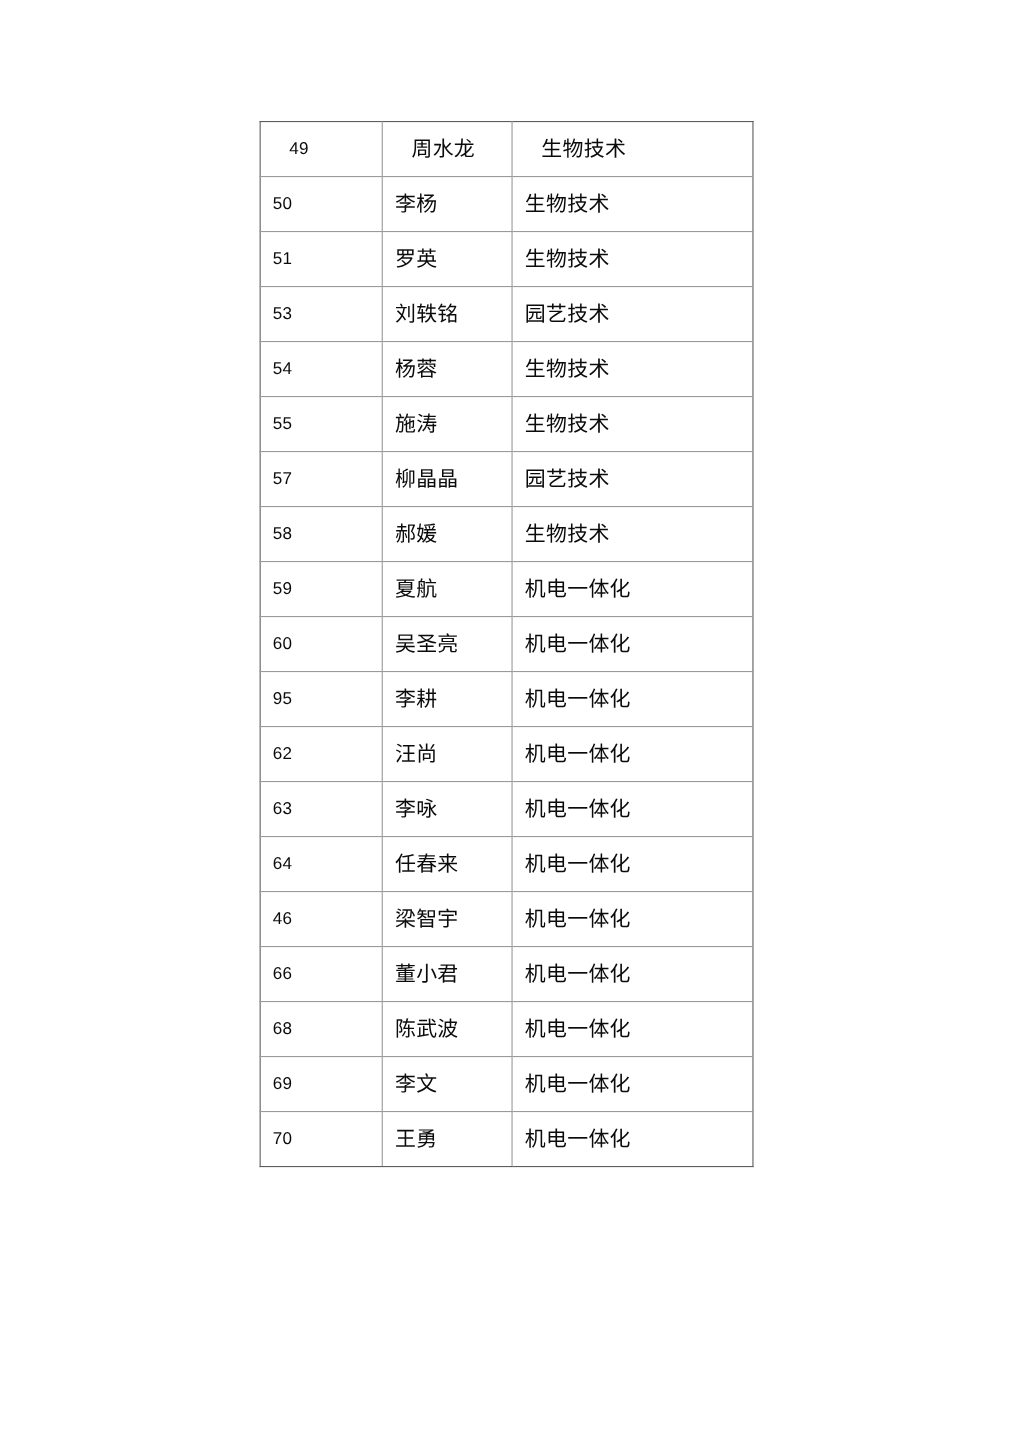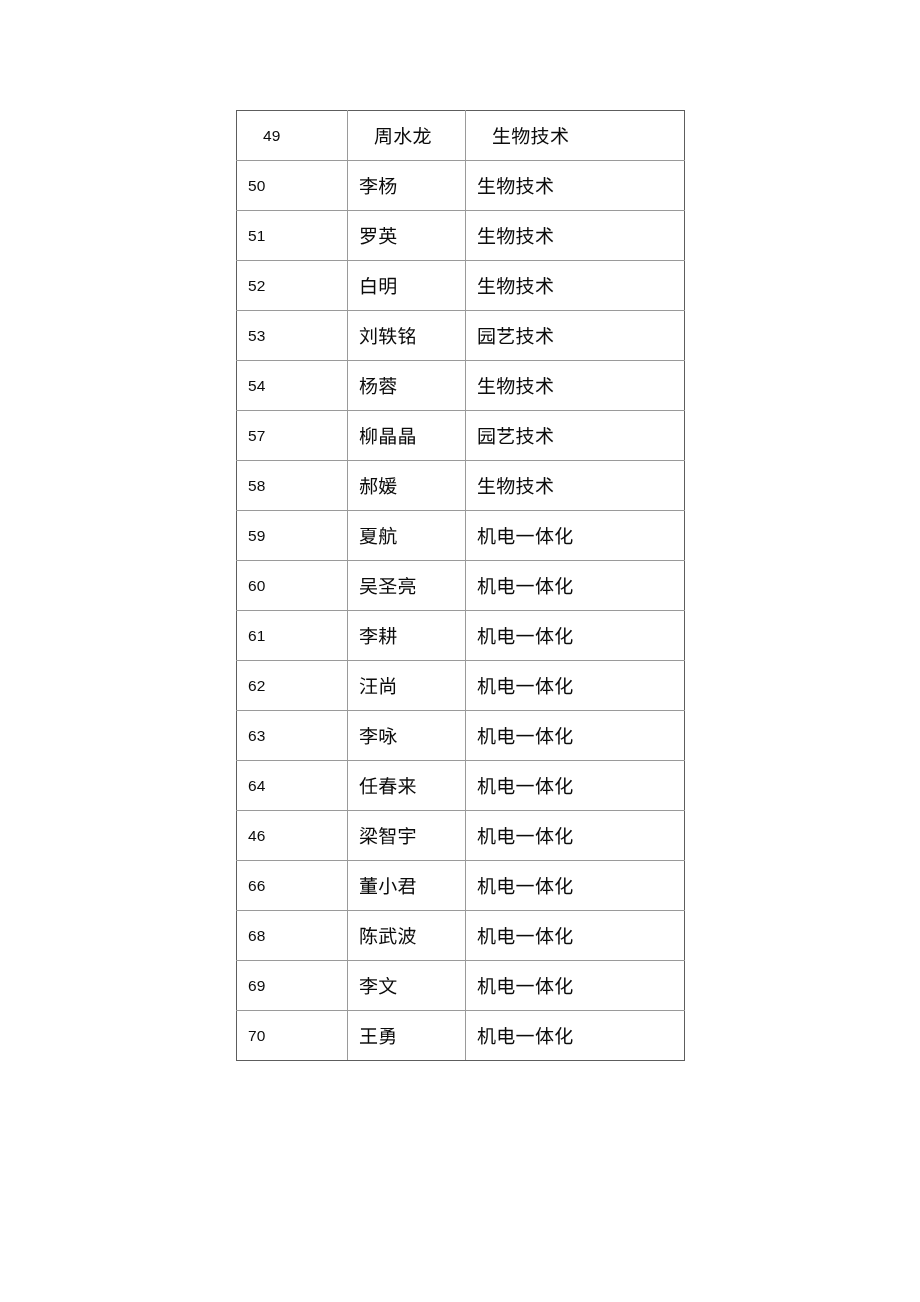--- a/index.html
+++ b/index.html
@@ -102,32 +102,32 @@
             <td class="cell-index">50</td>
             <td class="cell-name">李杨</td>
             <td class="cell-major">生物技术</td>
           </tr>
           <tr>
             <td class="cell-index">51</td>
             <td class="cell-name">罗英</td>
             <td class="cell-major">生物技术</td>
           </tr>
           <tr>
-            <td class="cell-index">52</td>
-            <td class="cell-name">白明</td>
-            <td class="cell-major">生物技术</td>
-          </tr>
-          <tr>
             <td class="cell-index">53</td>
             <td class="cell-name">刘轶铭</td>
             <td class="cell-major">园艺技术</td>
           </tr>
           <tr>
             <td class="cell-index">54</td>
             <td class="cell-name">杨蓉</td>
+            <td class="cell-major">生物技术</td>
+          </tr>
+          <tr>
+            <td class="cell-index">55</td>
+            <td class="cell-name">施涛</td>
             <td class="cell-major">生物技术</td>
           </tr>
           <tr>
             <td class="cell-index">57</td>
             <td class="cell-name">柳晶晶</td>
             <td class="cell-major">园艺技术</td>
           </tr>
           <tr>
             <td class="cell-index">58</td>
             <td class="cell-name">郝媛</td>
@@ -137,21 +137,21 @@
             <td class="cell-index">59</td>
             <td class="cell-name">夏航</td>
             <td class="cell-major">机电一体化</td>
           </tr>
           <tr>
             <td class="cell-index">60</td>
             <td class="cell-name">吴圣亮</td>
             <td class="cell-major">机电一体化</td>
           </tr>
           <tr>
-            <td class="cell-index">61</td>
+            <td class="cell-index">95</td>
             <td class="cell-name">李耕</td>
             <td class="cell-major">机电一体化</td>
           </tr>
           <tr>
             <td class="cell-index">62</td>
             <td class="cell-name">汪尚</td>
             <td class="cell-major">机电一体化</td>
           </tr>
           <tr>
             <td class="cell-index">63</td>

